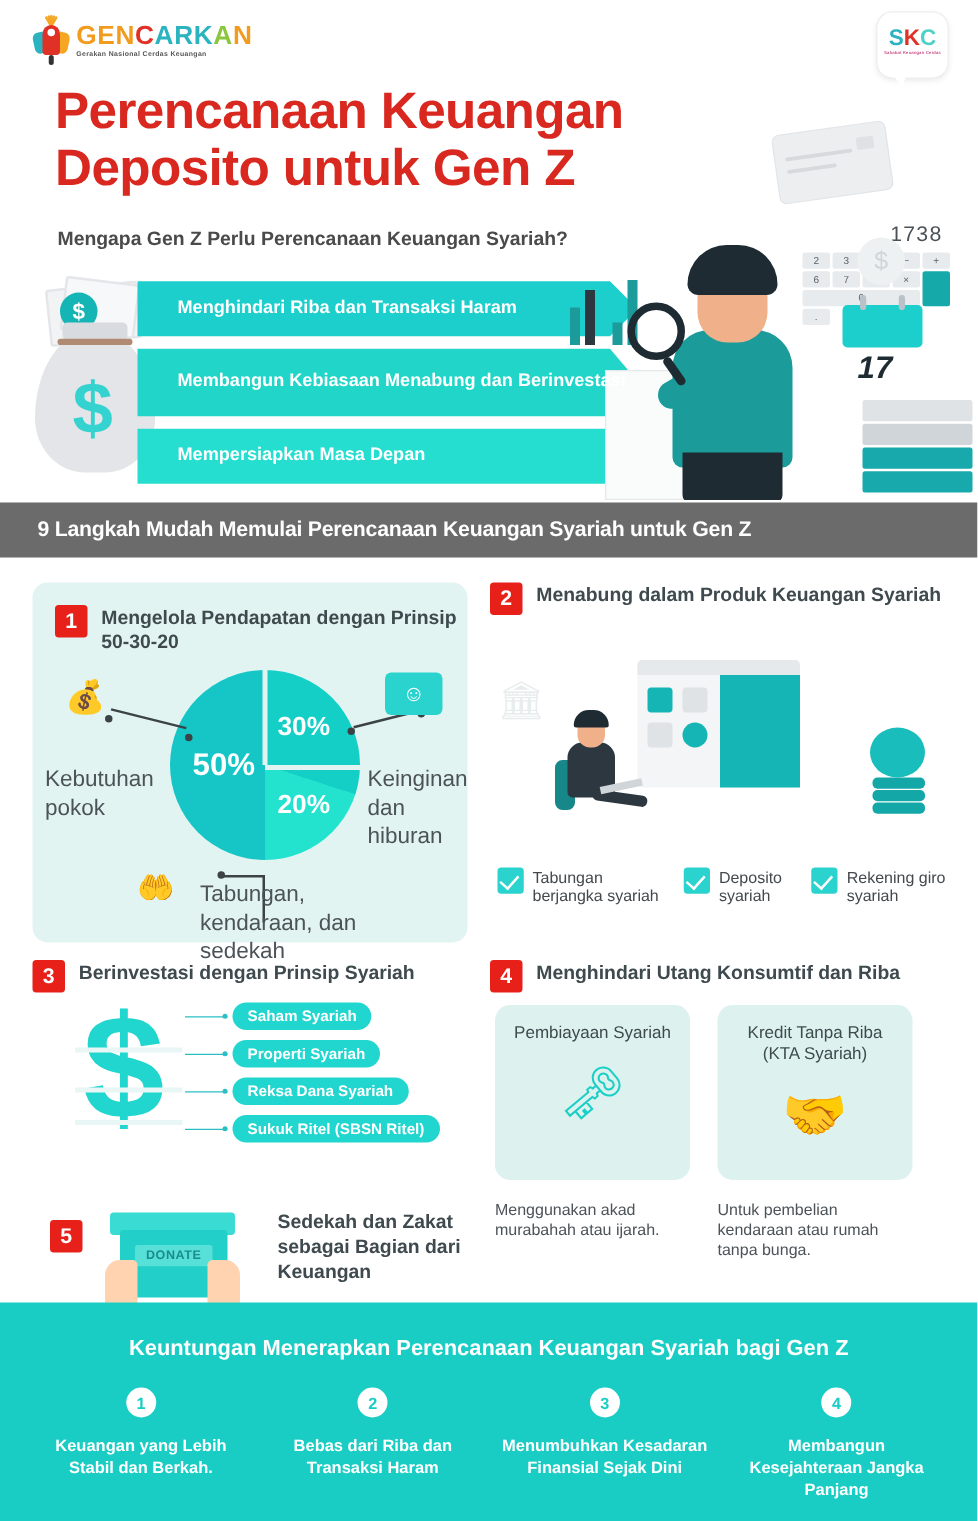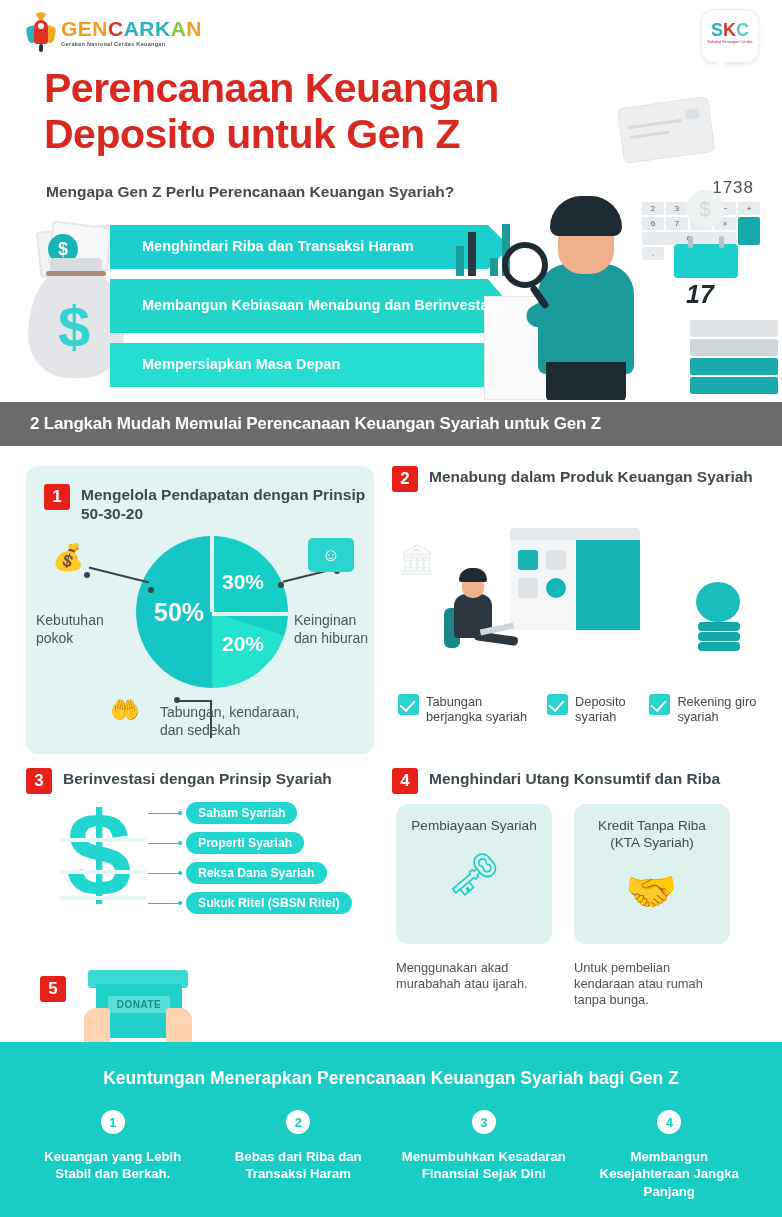--- a/index.html
+++ b/index.html
@@ -109,21 +109,21 @@
 
   .card1 { position:absolute; left:26px; top:20px; width:348px; height:288px; background:#e2f4f2; border-radius:12px; padding:18px 0 0 18px;}
   .pie-wrap { position:absolute; left:0; top:58px; width:348px; height:230px;}
   .pie { position:absolute; left:110px; top:12px; width:152px; height:152px; border-radius:50%;
          background: conic-gradient(#14cfc6 0deg 108deg, #23e3cf 108deg 180deg, #16c6c6 180deg 360deg); }
   .pie .gap1{position:absolute;left:50%;top:0;width:4px;height:76px;background:#e2f4f2;transform:translateX(-2px);}
   .pie .gap2{position:absolute;left:50%;top:50%;width:76px;height:4px;background:#e2f4f2;}
   .pie .p50{position:absolute;left:18px;top:62px;color:#fff;font-size:25px;font-weight:bold;}
   .pie .p30{position:absolute;left:86px;top:34px;color:#fff;font-size:21px;font-weight:bold;}
   .pie .p20{position:absolute;left:86px;top:96px;color:#fff;font-size:21px;font-weight:bold;}
-  .lbl { position:absolute; color:#4c5358; font-size:14px; line-height:1.25;}
+  .lbl { position:absolute; color:#4c5358; font-size:18px; line-height:1.25;}
   .lb-left { left:10px; top:88px; width:82px;}
   .lb-right { left:268px; top:88px; width:80px;}
   .lb-bottom { left:134px; top:180px; width:140px;}
   .mini-ic { position:absolute; width:44px; height:36px;}
   .leader { position:absolute; background:#3b4347; height:1.5px;}
   .dot { position:absolute; width:6px; height:6px; border-radius:50%; background:#3b4347;}
 
   .card2 { position:absolute; left:392px; top:20px; width:366px; height:288px;}
   .sc-illus { position:absolute; left:0; top:56px; width:366px; height:168px;}
   .win { position:absolute; left:118px; top:6px; width:130px; height:102px; background:#f3f5f6; border-radius:4px;}
@@ -284,21 +284,21 @@
       <div class="il-17">17</div>
       <div class="il-books">
         <div style="top:0;background:#dfe3e6"></div>
           <div style="top:19px;background:#cfd5d9"></div>
         <div style="top:38px;background:#17a9ac"></div>
           <div style="top:57px;background:#17a9ac"></div>
       </div>
     </div>
   </div>
 
-  <div class="band">2 Langkah Mudah Memulai Perencanaan Keuangan Syariah untuk Gen Z</div>
+  <div class="band">9 Langkah Mudah Memulai Perencanaan Keuangan Syariah untuk Gen Z</div>
 
   <div class="steps">
 
     <div class="card1">
       <div class="step-head">
         <div class="num">1</div>
         <div class="step-title">Mengelola Pendapatan dengan Prinsip 50-30-20</div>
       </div>
       <div class="pie-wrap">
         <div class="pie">
@@ -411,20 +411,21 @@
 
     <div class="card5">
       <div class="num" style="position:absolute;left:14px;top:18px">5</div>
       <div class="donate">
         <div class="lid"></div>
           <div class="boxb"></div>
         <div class="slot">DONATE</div>
         <div class="hl"></div>
           <div class="hr2"></div>
       </div>
+      <div class="c5t">Sedekah dan Zakat sebagai Bagian dari Keuangan</div>
     </div>
   </div>
 
   <div class="footer">
     <div class="f-title">Keuntungan Menerapkan Perencanaan  Keuangan Syariah bagi Gen Z</div>
     <div class="f-items">
       <div class="f-item">
         <div class="f-circ">1</div>
         <div class="f-txt">Keuangan yang Lebih Stabil dan Berkah.</div>
       </div>

